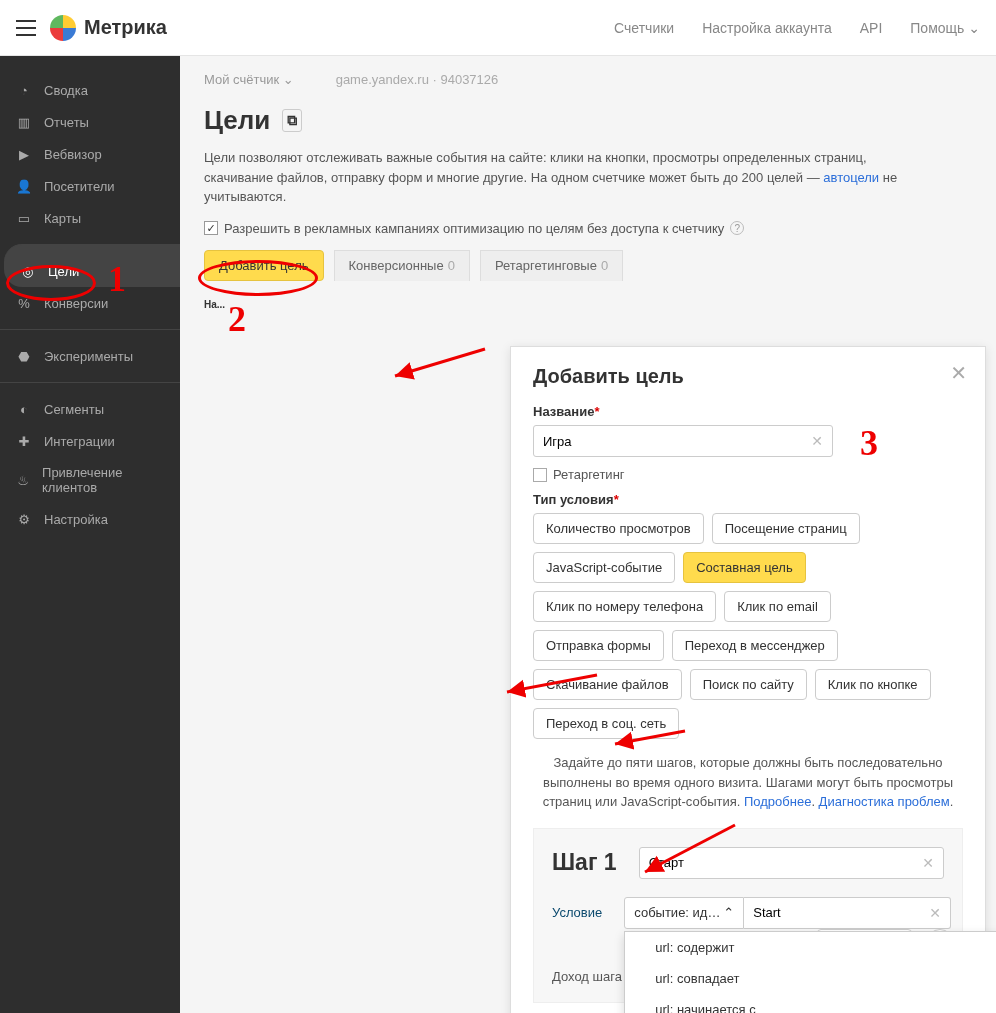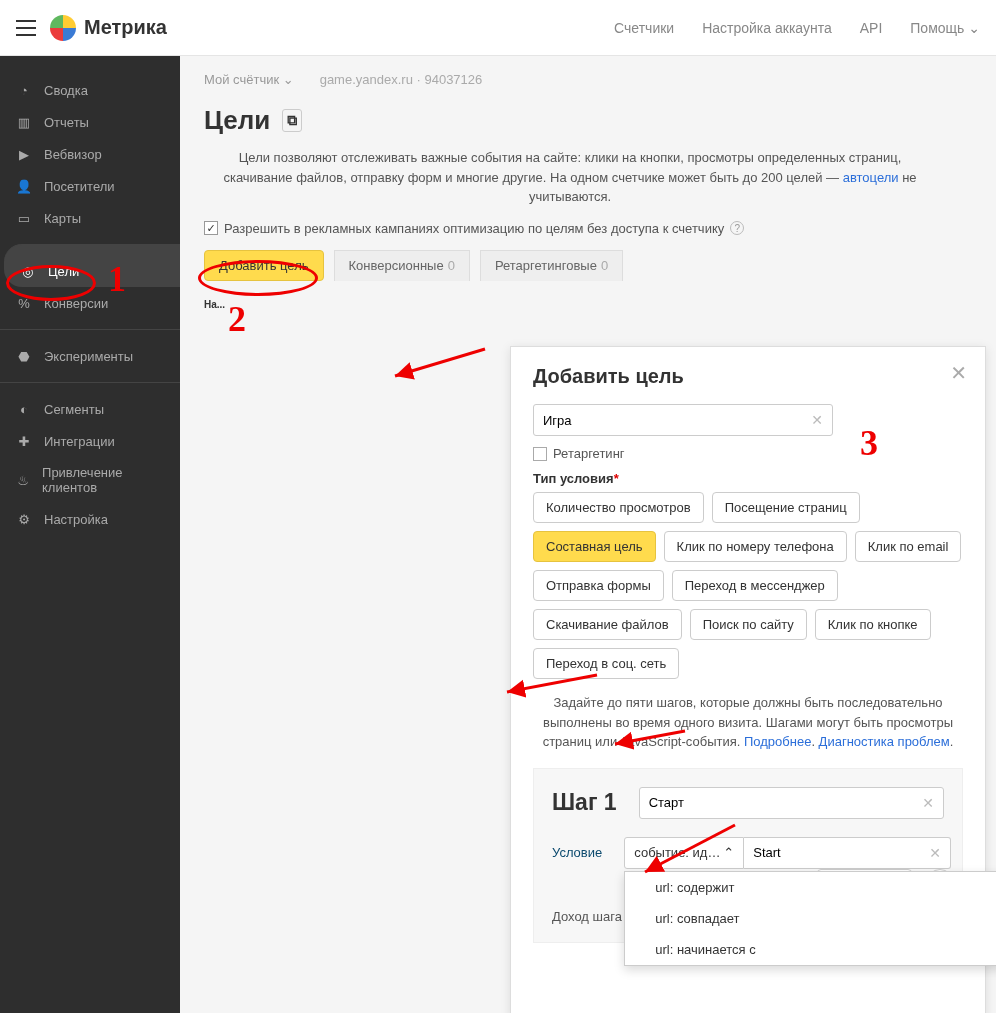--- a/index.html
+++ b/index.html
@@ -11,25 +11,25 @@
 .logo-circle { width: 26px; height: 26px; border-radius: 50%; margin-right: 8px; background: conic-gradient(#fc3 0 90deg, #3a7bd5 90deg 180deg, #eb3b3b 180deg 270deg, #5fb85f 270deg 360deg); }
 .topnav { margin-left: auto; display: flex; gap: 28px; color: #888; font-size: 14px; align-items: center; }
 .topnav-item { cursor: pointer; }
 .container { display: flex; height: calc(100% - 56px); }
 .sidebar { width: 180px; background: #2e2e2e; color: #aaa; padding-top: 18px; flex-shrink: 0; }
 .side-item { display: flex; align-items: center; padding: 8px 16px; gap: 12px; cursor: pointer; font-size: 13px; }
 .side-item.active { background: #444; color: #fff; border-radius: 18px 0 0 18px; margin-left: 4px; }
 .side-item.sep { border-top: 1px solid #444; margin-top: 10px; padding-top: 18px; }
 .side-icon { width: 16px; height: 16px; display: inline-flex; align-items: center; justify-content: center; }
 .main { flex: 1; overflow: hidden; position: relative; background: #f5f5f5; }
-.crumb { padding: 16px 24px 10px; color: #999; font-size: 13px; display: flex; align-items: center; gap: 6px; }
+.crumb { padding: 16px 24px 10px; color: #999; font-size: 13px; display: flex; align-items: center; gap: 22px; }
 .crumb .domain { margin-left: 20px; color: #aaa; }
 .page-title { padding: 8px 24px 12px; font-size: 26px; font-weight: bold; display: flex; align-items: center; gap: 12px; }
 .book-icon { border: 1px solid #ccc; padding: 2px 4px; border-radius: 3px; font-size: 14px; }
-.desc { padding: 0 24px 10px; color: #555; font-size: 13px; line-height: 1.5; max-width: 780px; text-align: center; }
+.desc { padding: 0 24px 10px; color: #555; font-size: 13px; line-height: 1.5; max-width: 780px; }
 .desc a { color: #2b6ed9; text-decoration: none; }
 .checkbox-row { padding: 4px 24px 14px; display: flex; align-items: center; gap: 6px; font-size: 13px; color: #555; }
 .check { width: 14px; height: 14px; border: 1px solid #999; background: #fff; display: inline-flex; align-items: center; justify-content: center; color: #333; font-size: 11px; }
 .tabs { display: flex; padding: 0 24px; gap: 10px; }
 .btn-add { background: #ffdb4d; border: 1px solid #e6c33f; padding: 7px 14px; border-radius: 4px; font-size: 13px; cursor: pointer; }
 .tab { background: #eee; border: 1px solid #ddd; border-bottom: none; padding: 7px 14px; font-size: 13px; color: #666; cursor: pointer; }
 .tab .cnt { color: #aaa; margin-left: 4px; }
 .table-hdr { padding: 18px 24px 0; font-weight: bold; font-size: 10px; }
 .modal { position: absolute; top: 290px; left: 330px; right: 10px; background: #fff; border: 1px solid #ddd; box-shadow: 0 2px 10px rgba(0,0,0,0.1); padding: 18px 22px 60px; }
 .modal h2 { font-size: 20px; margin-bottom: 16px; }
@@ -165,34 +165,36 @@
       <div class="btn-add">Добавить цель</div>
       <div class="tab"><span>Конверсионные</span><span class="cnt">0</span></div>
       <div class="tab"><span>Ретаргетинговые</span><span class="cnt">0</span></div>
     </div>
     <div class="table-hdr">На...</div>
 
     <div class="modal">
       <div class="close-x">✕</div>
       <h2>Добавить цель</h2>
 
+      <div class="label"><span>Название</span><span class="req">*</span></div>
       <div class="input">
         <input value="Игра" style="">
         <span class="clear-x">✕</span>
       </div>
 
       <div class="retarget">
         <span class="retarget-box"></span>
         <span>Ретаргетинг</span>
       </div>
 
       <div class="label"><span>Тип условия</span><span class="req">*</span></div>
       <div class="types">
         <div class="type-btn">Количество просмотров</div>
         <div class="type-btn">Посещение страниц</div>
+        <div class="type-btn">JavaScript-событие</div>
         <div class="type-btn sel">Составная цель</div>
         <div class="type-btn">Клик по номеру телефона</div>
         <div class="type-btn">Клик по email</div>
         <div class="type-btn">Отправка формы</div>
         <div class="type-btn">Переход в мессенджер</div>
         <div class="type-btn">Скачивание файлов</div>
         <div class="type-btn">Поиск по сайту</div>
         <div class="type-btn">Клик по кнопке</div>
         <div class="type-btn">Переход в соц. сеть</div>
       </div>

